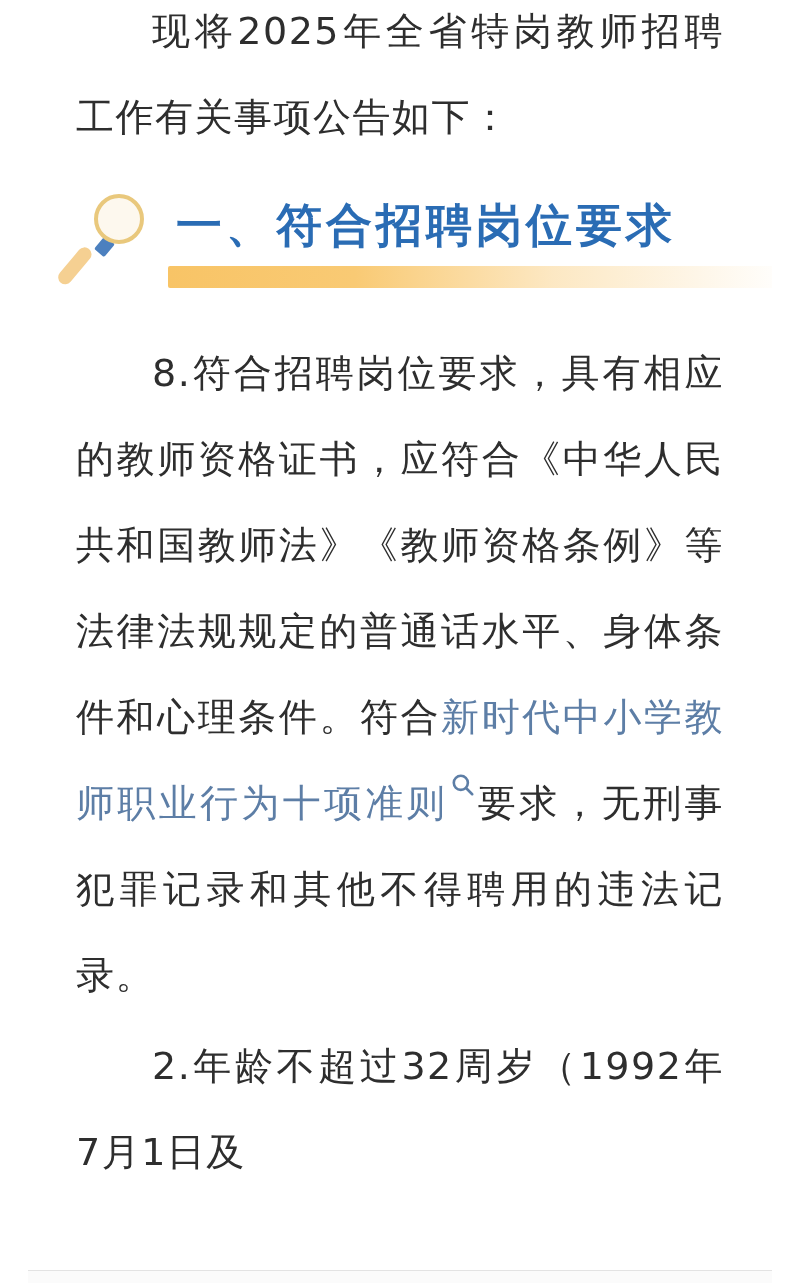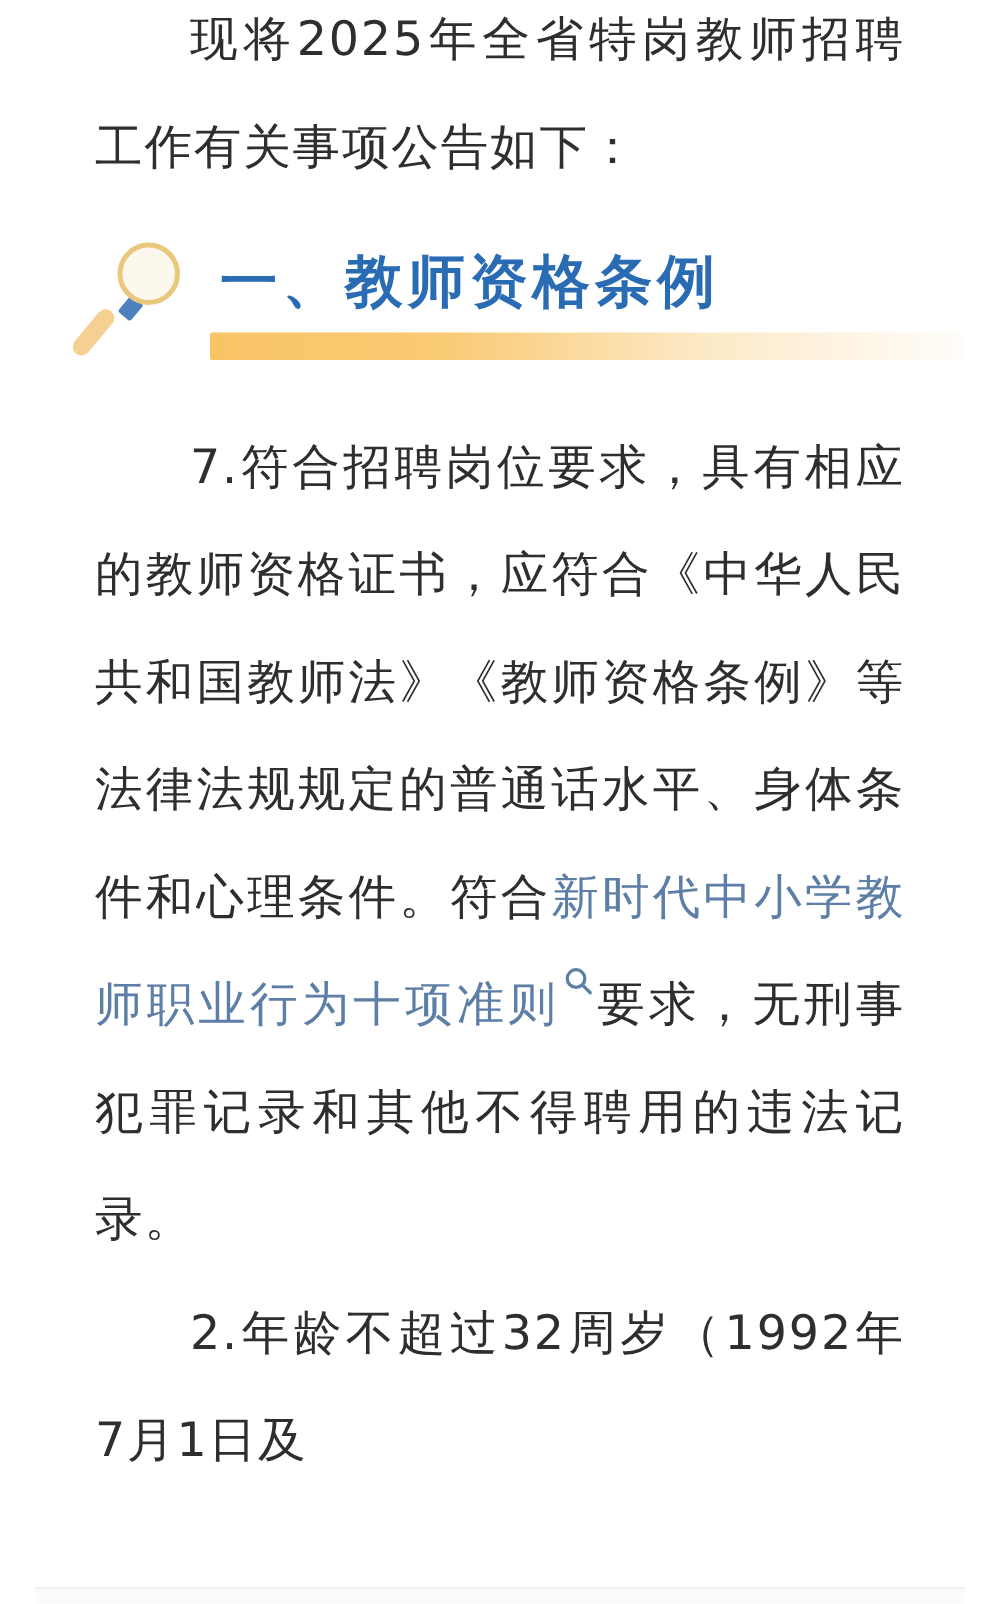--- a/index.html
+++ b/index.html
@@ -133,25 +133,25 @@
 
     <p class="para first">现将2025年全省特岗教师招聘工作有关事项公告如下：</p>
 
 
     <div class="section-heading">
       <div class="magnifier">
         <span class="handle"></span>
         <span class="joint"></span>
         <span class="lens"></span>
       </div>
-      <h2 class="heading-text">一、教师资格条例</h2>
+      <h2 class="heading-text">一、符合招聘岗位要求</h2>
       <div class="heading-bar"></div>
     </div>
 
-    <p class="para item1"><span>7.符合招聘岗位要求，具有相应的教师资格证书，应符合《中华人民共和国教师法》《教师资格条例》等法律法规规定的普通话水平、身体条件和心理条件。符合</span><span class="link"><span>新时代中小学教师职业行为十项准则</span><svg class="search-ic" viewBox="0 0 24 24" aria-hidden="true">
+    <p class="para item1"><span>8.符合招聘岗位要求，具有相应的教师资格证书，应符合《中华人民共和国教师法》《教师资格条例》等法律法规规定的普通话水平、身体条件和心理条件。符合</span><span class="link"><span>新时代中小学教师职业行为十项准则</span><svg class="search-ic" viewBox="0 0 24 24" aria-hidden="true">
             <circle cx="10" cy="10" r="6.5" fill="none" stroke="currentColor" stroke-width="2.4"></circle>
             <line x1="15" y1="15" x2="20.5" y2="20.5" stroke="currentColor" stroke-width="2.4" stroke-linecap="round"></line>
           </svg></span><span>要求，无刑事犯罪记录和其他不得聘用的违法记录。</span></p>
 
     <p class="para item2">2.年龄不超过32周岁（1992年7月1日及</p>
 
   </div>
 
   <div class="bottom-divider"></div>
   <div class="below-area"></div>

